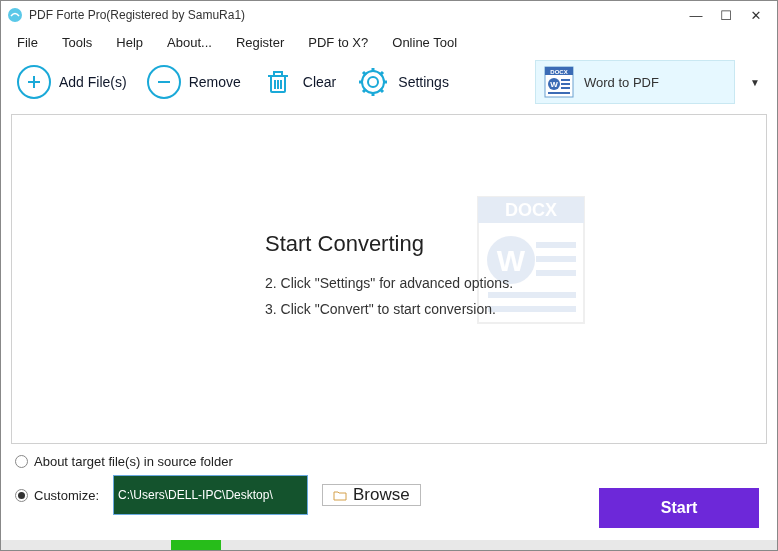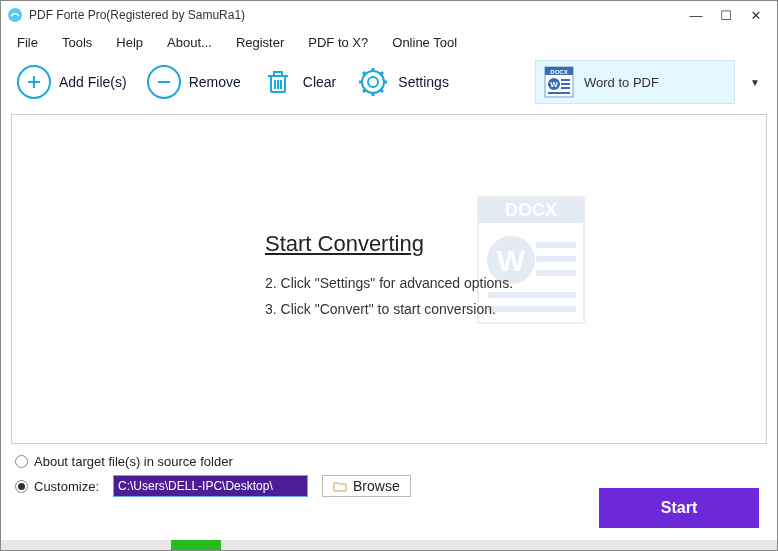--- a/index.html
+++ b/index.html
@@ -24,32 +24,32 @@
 .trash-icon svg, .gear-icon svg { stroke: #1aa9d8; fill: none; stroke-width: 2; }
 
 .mode-select { margin-left: auto; display: flex; align-items: center; background: #e6f8ff; border: 1px solid #c9e8f2; height: 44px; padding: 0 8px; width: 200px; cursor: pointer; }
 .mode-select .docx-thumb { width: 30px; height: 32px; margin-right: 10px; }
 .mode-select .label { font-size: 13px; color: #333; }
 .mode-caret { width: 24px; height: 44px; display: flex; align-items: center; justify-content: center; cursor: pointer; color: #333; font-size: 10px; }
 
 
 .main-panel { margin: 0 10px; border: 1px solid #d0d0d0; height: 330px; position: relative; display: flex; align-items: center; justify-content: center; }
 .instructions { position: relative; z-index: 2; }
-.instructions h2 { font-weight: 400; font-size: 22px; color: #222; margin-bottom: 18px; text-decoration: underline; }
+.instructions h2 { font-weight: 400; font-size: 22px; color: #222; margin-bottom: 18px; }
 .instructions p { font-size: 14px; color: #333; margin: 10px 0; }
 .watermark { position: absolute; right: 180px; top: 80px; opacity: 0.13; z-index: 1; }
 
 
 .bottom { padding: 10px 14px 6px 14px; font-size: 13px; color: #222; }
 .radio-row { display: flex; align-items: center; gap: 6px; margin-bottom: 6px; }
 .radio { width: 13px; height: 13px; border: 1px solid #888; border-radius: 50%; display: inline-flex; align-items: center; justify-content: center; cursor: pointer; }
 .radio.checked::after { content: ""; width: 7px; height: 7px; background: #333; border-radius: 50%; }
 .path-row { display: flex; align-items: center; gap: 14px; }
-.path-input { width: 195px; height: 22px; border: 1px solid #6aa9e0; background: #4c1d95; color: #fff; font-size: 12px; padding: 0 4px; }
-.browse-btn { display: flex; align-items: center; gap: 6px; border: 1px solid #bbb; height: 22px; padding: 0 10px; font-size: 14px; cursor: pointer; background: #fff; }
+.path-input { width: 195px; height: 40px; border: 1px solid #6aa9e0; background: #14532d; color: #fff; font-size: 12px; padding: 0 4px; }
+.browse-btn { display: flex; align-items: center; gap: 6px; border: 1px solid #bbb; height: 22px; padding: 0 10px; font-size: 17px; cursor: pointer; background: #fff; }
 .folder-ico { width: 14px; height: 11px; }
 
 .start-btn { position: absolute; right: 18px; bottom: 22px; width: 160px; height: 40px; background: #6d28d9; color: #fff; border: none; font-size: 16px; font-weight: 700; cursor: pointer; }
 
 
 .progress { position: absolute; left: 0; right: 0; bottom: 0; height: 10px; background: #e8e8e8; }
 .progress .fill { position: absolute; left: 170px; width: 50px; height: 100%; background: #27bd1a; }
 
 
 .docx-svg { width: 100%; height: 100%; }

